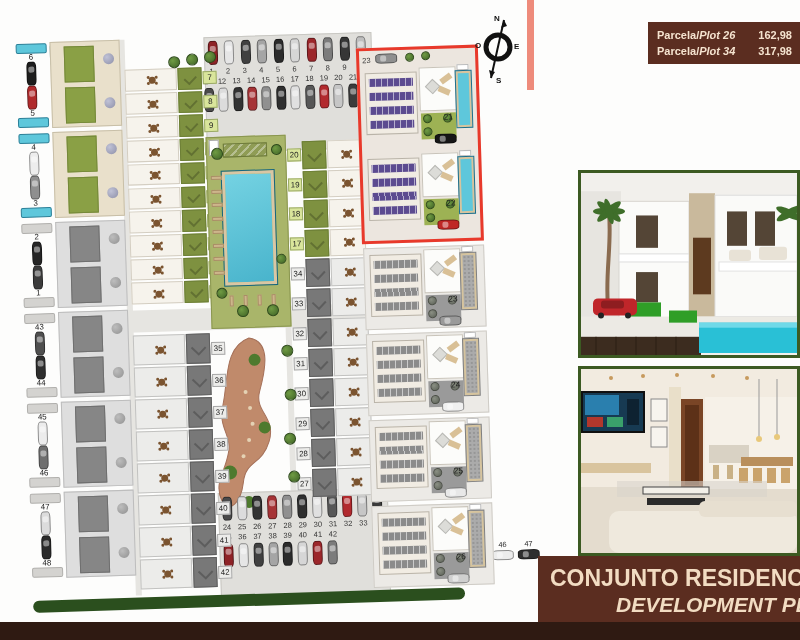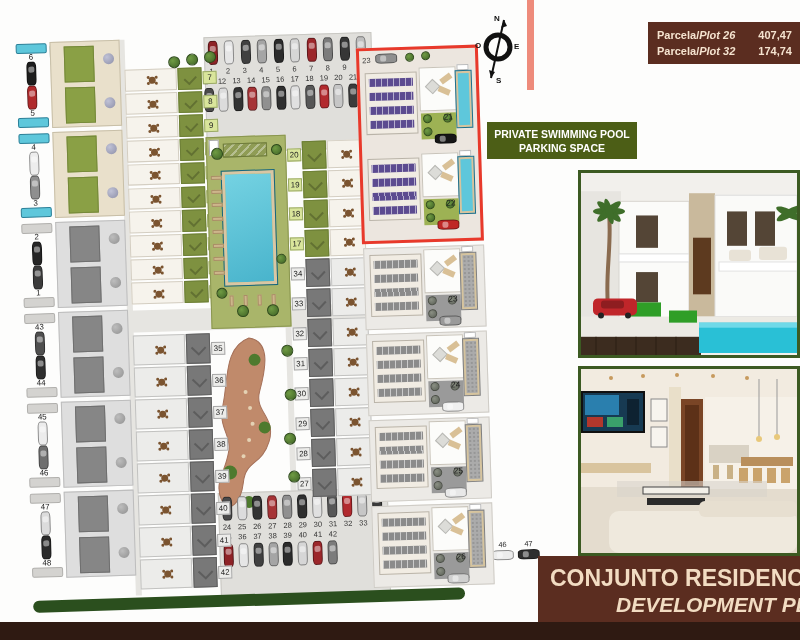--- a/index.html
+++ b/index.html
@@ -711,32 +711,28 @@
     <span class="c-n">N</span>
     <span class="c-s">S</span>
     <span class="c-e">E</span>
     <span class="c-o">O</span>
   </div>
   <div class="red-line"></div>
 
   <div class="plots-badge">
     <div class="pb-row">
       <span><span>Parcela/</span><i>Plot 26</i></span>
-      <span>407,47</span>
+      <span>162,98</span>
     </div>
     <div class="pb-row">
-      <span><span>Parcela/</span><i>Plot 32</i></span>
-      <span>174,74</span>
+      <span><span>Parcela/</span><i>Plot 34</i></span>
+      <span>317,98</span>
     </div>
   </div>
 
-  <div class="feature-badge">
-    <div>PRIVATE SWIMMING POOL</div>
-    <div>PARKING SPACE</div>
-  </div>
 
   <div class="photo photo-ext">
     <svg viewBox="0 0 216 180" preserveAspectRatio="none">
       <rect width="216" height="180" fill="#f2f0ec"></rect>
       <rect x="0" y="18" width="40" height="126" fill="#e7e5e0"></rect>
       <rect x="38" y="28" width="70" height="116" fill="#fbfbf9" stroke="#d8d5d0"></rect>
       <rect x="38" y="80" width="70" height="8" fill="#ffffff" stroke="#ddd"></rect>
       <rect x="55" y="42" width="22" height="32" fill="#544536"></rect>
       <rect x="55" y="98" width="22" height="30" fill="#544536"></rect>
       <rect x="108" y="20" width="26" height="122" fill="#c9b99c"></rect>

